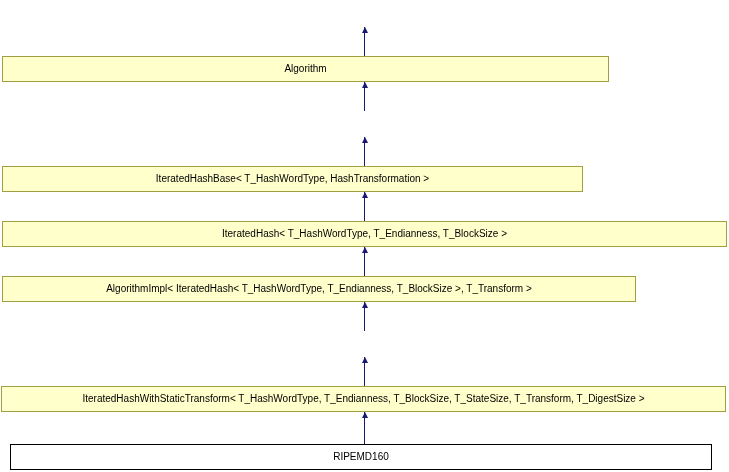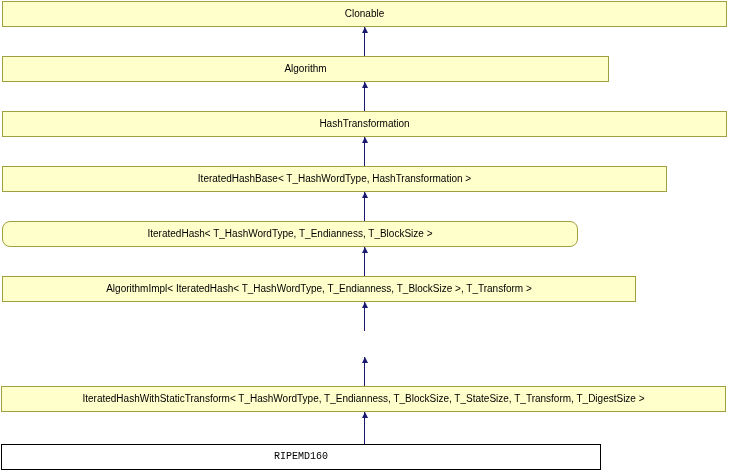--- a/index.html
+++ b/index.html
@@ -72,37 +72,31 @@
     <div class="edge" style="left: 364px; top: 192px; height: 29px; background: rgb(25, 25, 112);"></div>
     <div class="arrowhead" style="left: 362px; top: 192px; border-bottom-color: rgb(25, 25, 112);"></div>
     <div class="edge" style="left: 364px; top: 247px; height: 29px; background: rgb(25, 25, 112);"></div>
     <div class="arrowhead" style="left: 362px; top: 247px; border-bottom-color: rgb(25, 25, 112);"></div>
     <div class="edge" style="left: 364px; top: 302px; height: 29px; background: rgb(25, 25, 112);"></div>
     <div class="arrowhead" style="left: 362px; top: 302px; border-bottom-color: rgb(25, 25, 112);"></div>
     <div class="edge" style="left: 364px; top: 357px; height: 29px; background: rgb(25, 25, 112);"></div>
     <div class="arrowhead" style="left: 362px; top: 357px; border-bottom-color: rgb(25, 25, 112);"></div>
     <div class="edge" style="left: 364px; top: 412px; height: 32px; background: rgb(25, 25, 112);"></div>
     <div class="arrowhead" style="left: 362px; top: 412px; border-bottom-color: rgb(25, 25, 112);"></div>
-    <div class="node inherited" style="left: 2px; top: 1px; width: 725px;">
-      <span class="node-label">Clonable</span>
-    </div>
     <div class="node inherited" style="left: 2px; top: 56px; width: 607px;">
       <span class="node-label">Algorithm</span>
     </div>
-    <div class="node inherited" style="left: 2px; top: 111px; width: 725px;">
-      <span class="node-label">HashTransformation</span>
-    </div>
-    <div class="node inherited" style="left: 2px; top: 166px; width: 665px;">
+    <div class="node inherited" style="left: 2px; top: 166px; width: 581px;">
       <span class="node-label">IteratedHashBase&lt; T_HashWordType, HashTransformation &gt;</span>
     </div>
-    <div class="node inherited" style="left: 2px; top: 221px; width: 576px; border-radius: 8px;">
+    <div class="node inherited" style="left: 2px; top: 221px; width: 725px;">
       <span class="node-label">IteratedHash&lt; T_HashWordType, T_Endianness, T_BlockSize &gt;</span>
     </div>
     <div class="node inherited" style="left: 2px; top: 276px; width: 634px;">
       <span class="node-label">AlgorithmImpl&lt; IteratedHash&lt; T_HashWordType, T_Endianness, T_BlockSize &gt;, T_Transform &gt;</span>
     </div>
     <div class="node inherited" style="left: 1px; top: 386px; width: 725px;">
       <span class="node-label">IteratedHashWithStaticTransform&lt; T_HashWordType, T_Endianness, T_BlockSize, T_StateSize, T_Transform, T_DigestSize &gt;</span>
     </div>
-    <div class="node current" style="left: 1px; top: 444px; width: 600px; font-family: Liberation Mono, monospace;">
+    <div class="node current" style="left: 10px; top: 444px; width: 702px;">
       <span class="node-label">RIPEMD160</span>
     </div>
   </div>
 
 </body></html>

